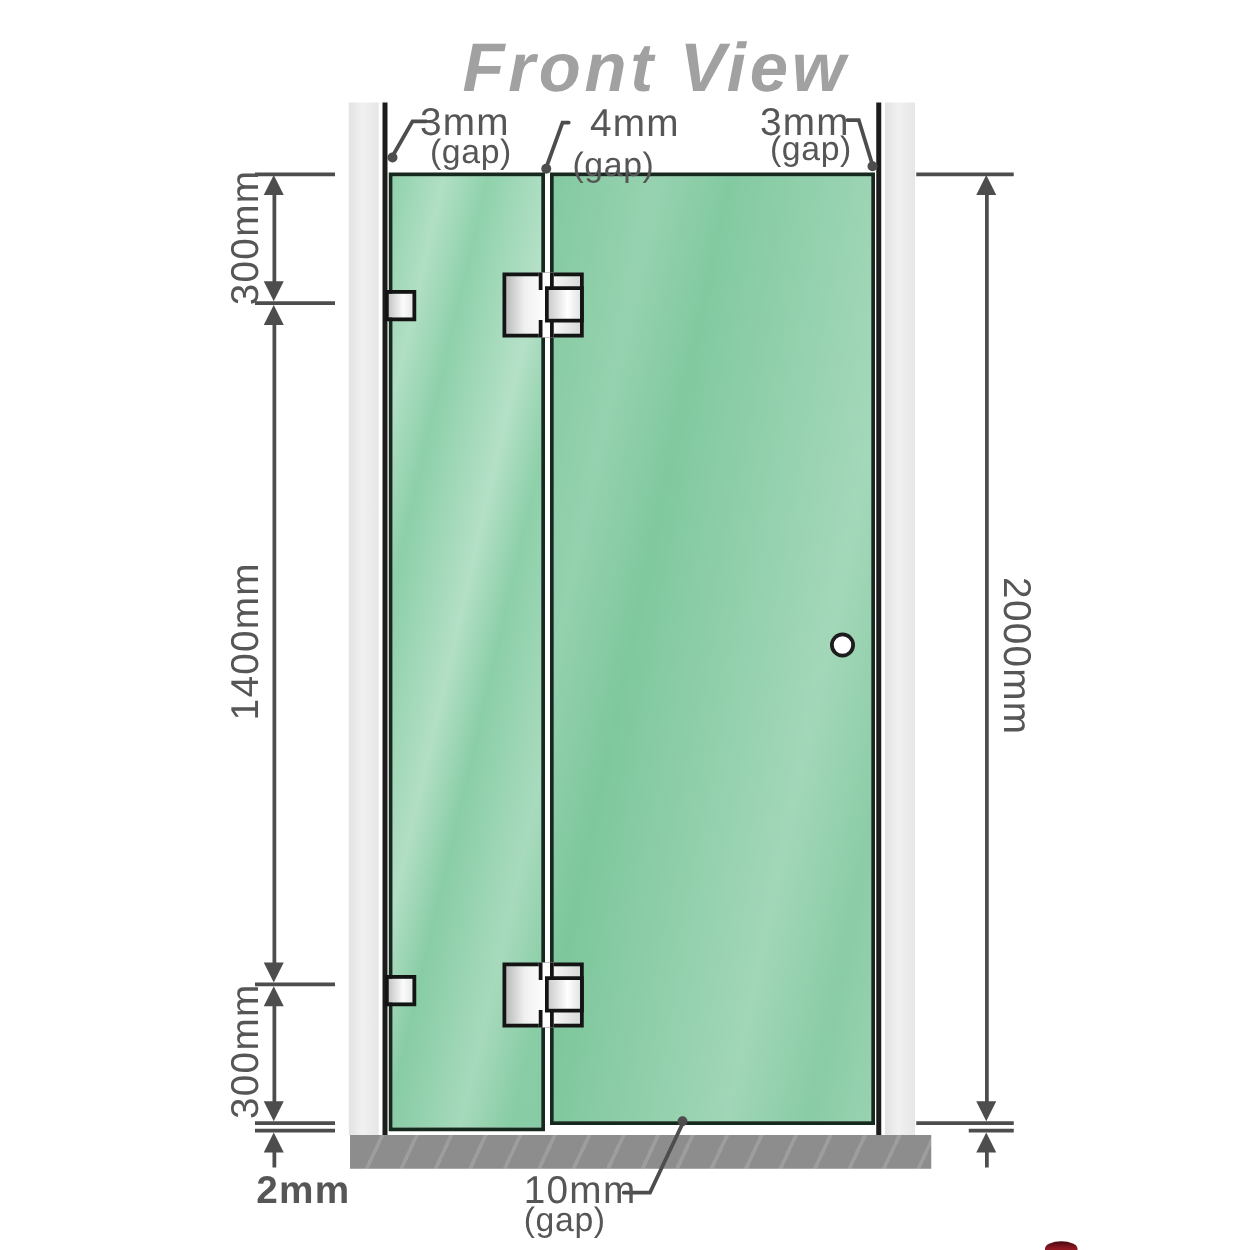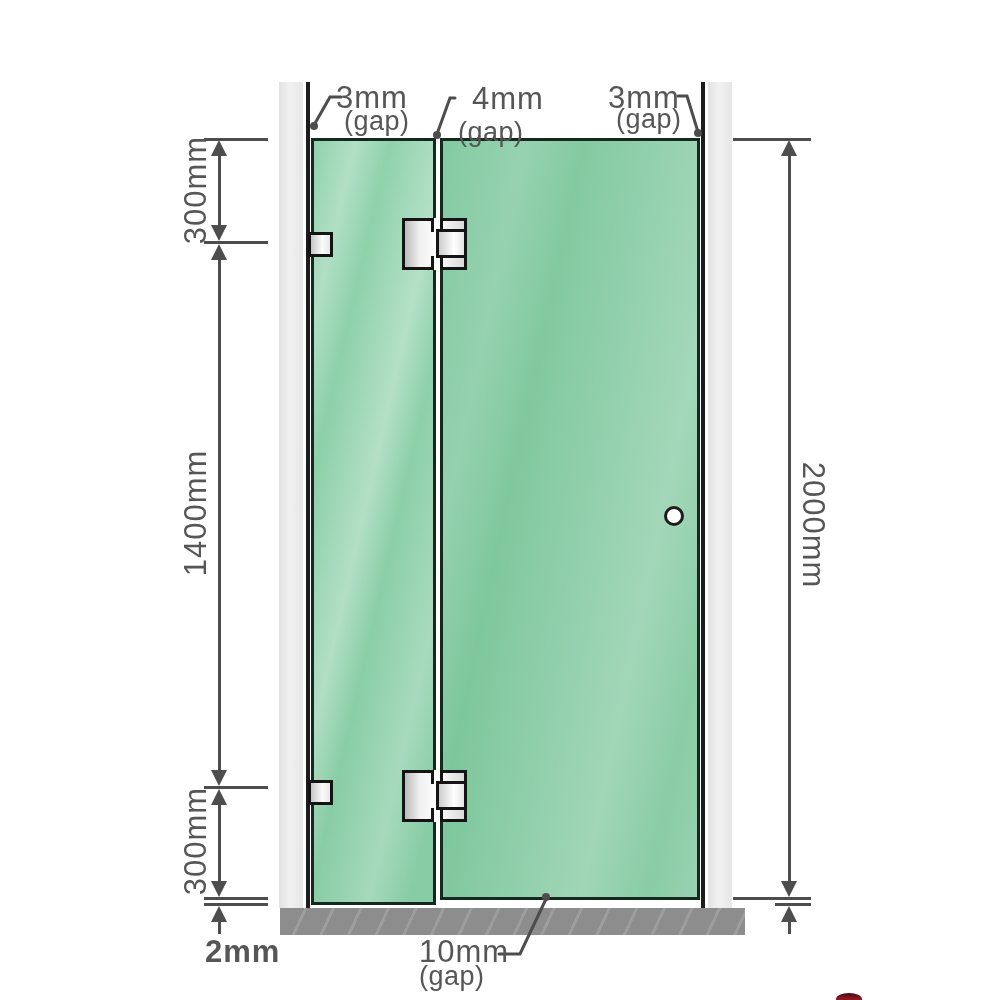--- a/index.html
+++ b/index.html
@@ -62,20 +62,21 @@
   .rot-ccw{transform:translate(-50%,-50%) rotate(-90deg);}
   .rot-cw{transform:translate(-50%,-50%) rotate(90deg);}
   .watermark{position:absolute;left:836px;top:993px;width:26px;height:7px;border-radius:60% 60% 0 0/100% 100% 0 0;
     background:linear-gradient(180deg,#45080f 0%,#8e1722 80%);z-index:1;}
 </style>
 </head>
 <body>
 
 <div class="stage">
 
+  <div class="title">Front View</div>
 
   <div class="wall-channel" style="left:279px;"></div>
   <div class="wall-line" style="left:306px;"></div>
   <div class="wall-line" style="left:701px;"></div>
   <div class="wall-channel" style="left:708px;"></div>
 
   <div class="panel panel-fixed"></div>
   <div class="panel panel-door"></div>
 
   <div class="floor"></div>

